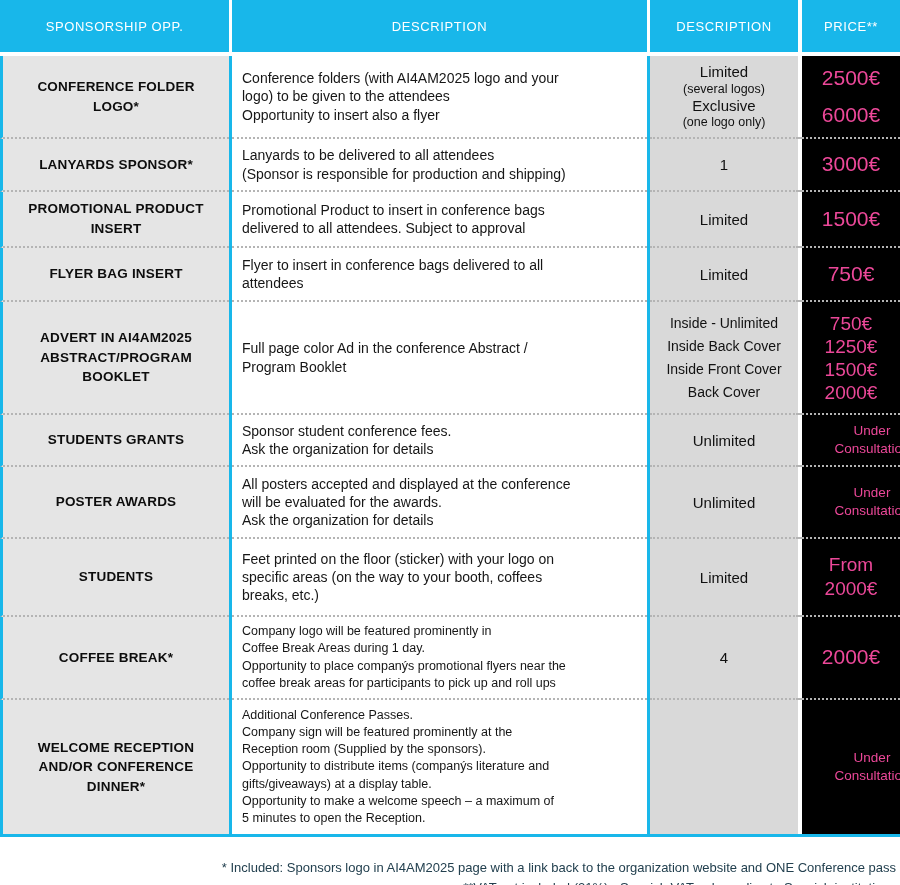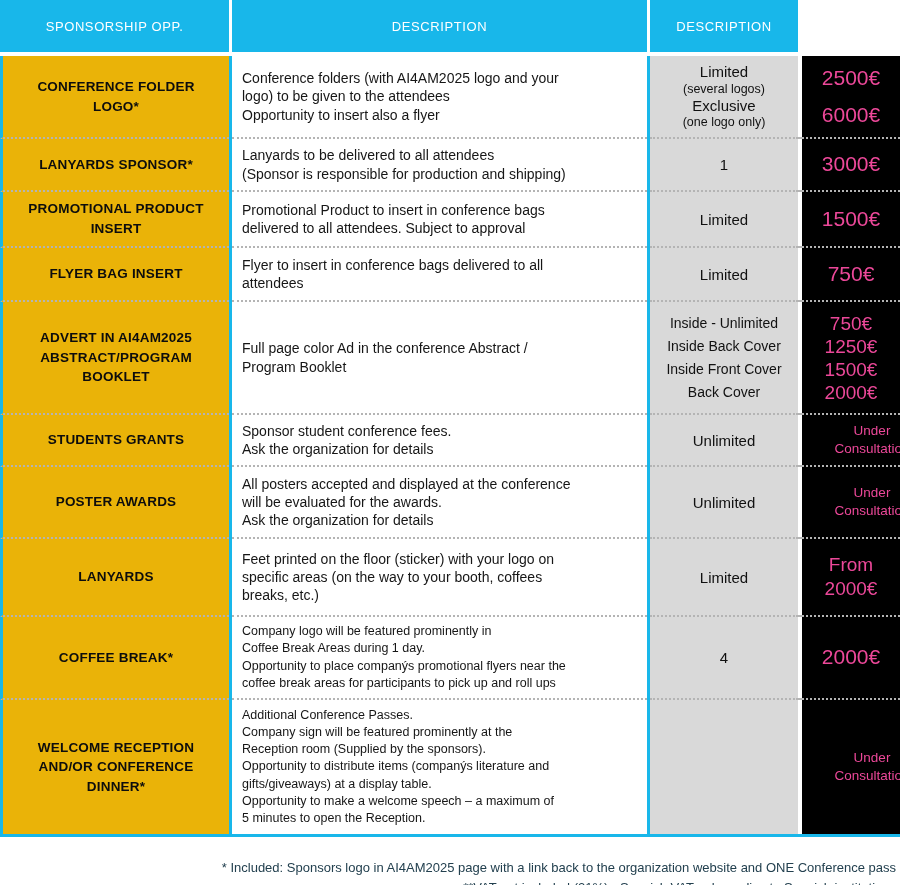--- a/index.html
+++ b/index.html
@@ -37,21 +37,21 @@
   }
   .r0{height:83px}.r1{height:53px}.r2{height:56px}.r3{height:54px}
   .r4{height:113px}.r5{height:52px}.r6{height:72px}.r7{height:78px}
   .r8{height:83px}.r9{height:137px;border-bottom:3px solid var(--cyan);}
   .cell{height:100%;}
   .dotted .cell, .dotted .vdiv.white{border-bottom:2px dotted var(--dot);}
   .vdiv{height:100%;}
   .vdiv.cyan{background:var(--cyan);}
   .vdiv.white{background:#ffffff;}
   .opp{
-    background:#eab308;border-left:3px solid var(--cyan);
+    background:#e5e5e5;border-left:3px solid var(--cyan);
     display:flex;align-items:center;justify-content:center;
     text-align:center;font-weight:700;font-size:13.5px;letter-spacing:.2px;
     white-space:pre-line;line-height:1.45;color:#0d0d0d;
   }
   .desc{
     background:#ffffff;display:flex;align-items:center;
     padding:4px 10px;font-size:14px;line-height:1.3;
     white-space:pre-line;color:var(--ink);
   }
   .desc.small{font-size:12.5px;line-height:1.38;}
@@ -83,20 +83,21 @@
 
 <div class="table">
 
   <div class="hrow">
     <div class="hcell">SPONSORSHIP OPP.</div>
     <div class="hdiv"></div>
     <div class="hcell">DESCRIPTION</div>
     <div class="hdiv"></div>
     <div class="hcell">DESCRIPTION</div>
     <div class="hdiv"></div>
+    <div class="hcell">PRICE**</div>
   </div>
 
   <div class="row r0 dotted">
     <div class="cell opp">CONFERENCE FOLDER
 LOGO*</div>
     <div class="vdiv cyan"></div>
     <div class="cell desc">Conference folders (with AI4AM2025 logo and your
 logo) to be given to the attendees
 Opportunity to insert also a flyer</div>
     <div class="vdiv cyan"></div>
@@ -185,21 +186,21 @@
 will be evaluated for the awards.
 Ask the organization for details</div>
     <div class="vdiv cyan"></div>
     <div class="cell avail">Unlimited</div>
     <div class="vdiv white"></div>
     <div class="cell price consult">Under
 Consultation</div>
   </div>
 
   <div class="row r7 dotted">
-    <div class="cell opp">LANYARDS</div>
+    <div class="cell opp">STUDENTS</div>
     <div class="vdiv cyan"></div>
     <div class="cell desc">Feet printed on the floor (sticker) with your logo on
 specific areas (on the way to your booth, coffees
 breaks, etc.)</div>
     <div class="vdiv cyan"></div>
     <div class="cell avail">Limited</div>
     <div class="vdiv white"></div>
     <div class="cell price from">From
 2000€</div>
   </div>

